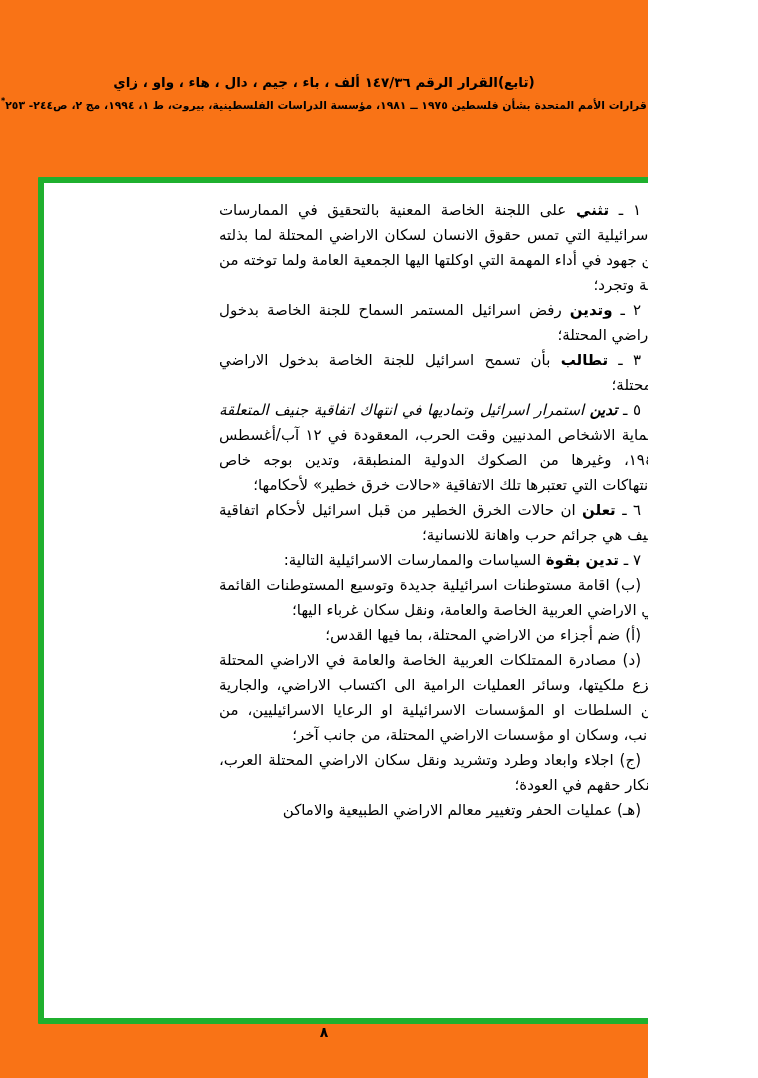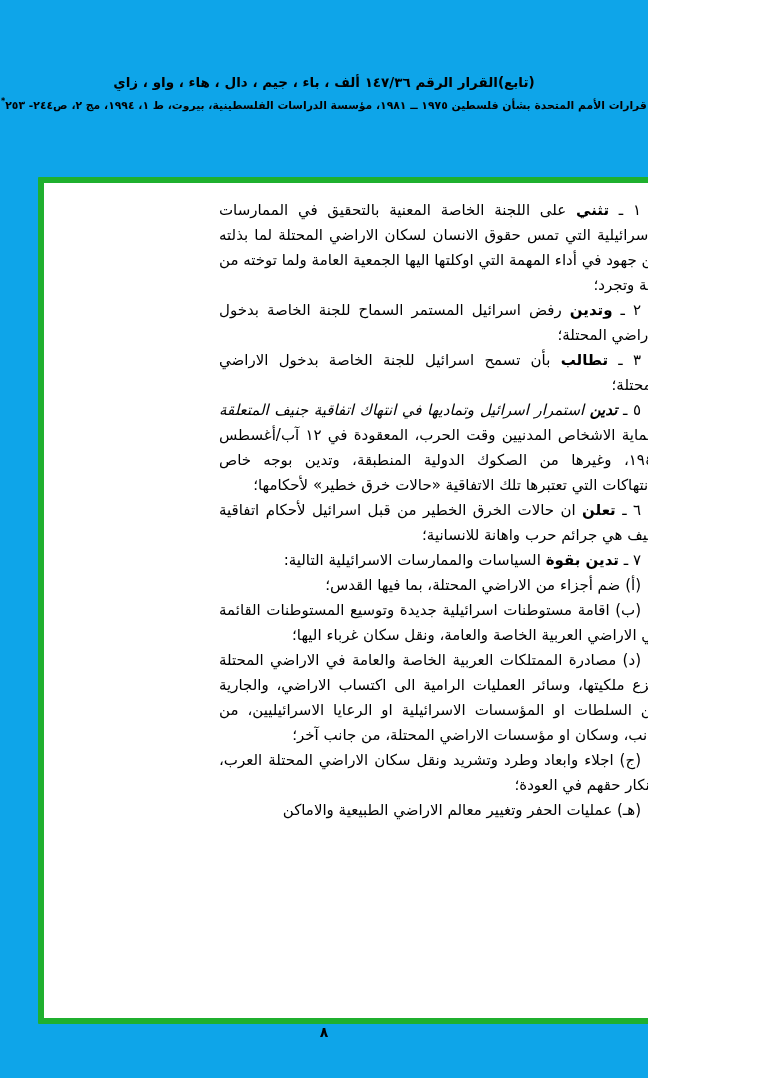--- a/index.html
+++ b/index.html
@@ -4,21 +4,21 @@
 <style>
   html, body {
     margin: 0;
     padding: 0;
     background: #ffffff;
   }
   .page {
     position: relative;
     width: 648px;
     height: 1078px;
-    background: #0ea5e9;
+    background: #f97316;
     overflow: hidden;
     direction: rtl;
     font-family: "DejaVu Sans", sans-serif;
     color: #000000;
   }
   .doc-header {
     position: absolute;
     top: 74px;
     left: 0;
     right: 0;
@@ -126,31 +126,31 @@
       </p>
 
       <p class="para">
         <span class="num">٧ ـ</span>
         <span class="lead">تدين بقوة</span>
         <span class="emph"></span>
         <span class="rest">السياسات والممارسات الاسرائيلية التالية:</span>
       </p>
 
       <p class="para">
+        <span class="num">(ب)</span>
+        <span class="lead"></span>
+        <span class="emph"></span>
+        <span class="rest">اقامة مستوطنات اسرائيلية جديدة وتوسيع المستوطنات القائمة في الاراضي العربية الخاصة والعامة، ونقل سكان غرباء اليها؛</span>
+      </p>
+
+      <p class="para">
         <span class="num">(أ)</span>
         <span class="lead"></span>
         <span class="emph"></span>
         <span class="rest">ضم أجزاء من الاراضي المحتلة، بما فيها القدس؛</span>
-      </p>
-
-      <p class="para">
-        <span class="num">(ب)</span>
-        <span class="lead"></span>
-        <span class="emph"></span>
-        <span class="rest">اقامة مستوطنات اسرائيلية جديدة وتوسيع المستوطنات القائمة في الاراضي العربية الخاصة والعامة، ونقل سكان غرباء اليها؛</span>
       </p>
 
       <p class="para">
         <span class="num">(د)</span>
         <span class="lead"></span>
         <span class="emph"></span>
         <span class="rest">مصادرة الممتلكات العربية الخاصة والعامة في الاراضي المحتلة ونزع ملكيتها، وسائر العمليات الرامية الى اكتساب الاراضي، والجارية بين السلطات او المؤسسات الاسرائيلية او الرعايا الاسرائيليين، من جانب، وسكان او مؤسسات الاراضي المحتلة، من جانب آخر؛</span>
       </p>
 
       <p class="para">

